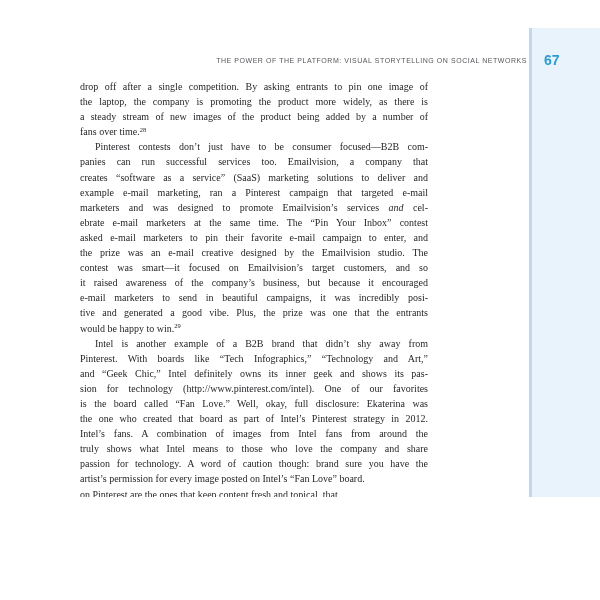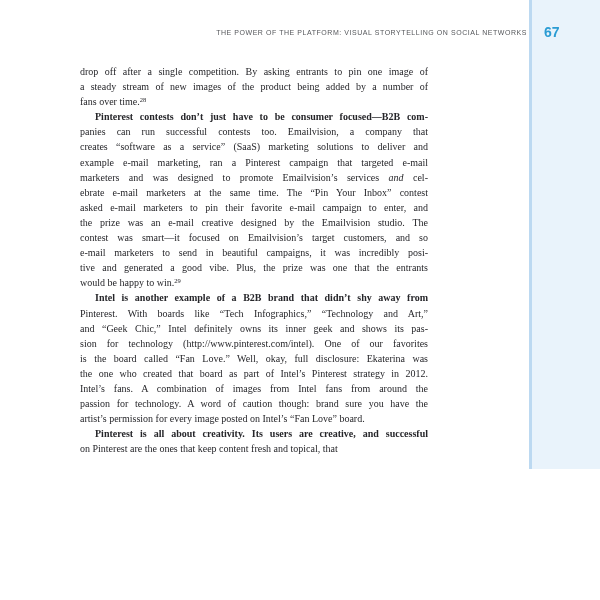--- a/index.html
+++ b/index.html
@@ -2,90 +2,92 @@
 <html style="--band-fill: #e9f3fb; --band-edge: #bcd9f1; --page-number: #2b9cd3; --header-text: #55575b; --body-text: #26262a;"><head>
 <meta charset="utf-8">
 <style>
   html, body { margin: 0; padding: 0; }
   body {
     width: 600px; height: 600px; background: #ffffff;
     font-family: "Liberation Serif", serif;
   }
   .page {
     position: relative; width: 600px; height: 469px;
-    background: #ffffff; overflow: hidden;
+    background: #ffffff; overflow: hidden; margin-top: 28px;
   }
   .band {
     position: absolute; left: 529px; top: 0; width: 71px; height: 600px;
     background: var(--band-fill, #e9f3fb);
     border-left: 3px solid var(--band-edge, #bcd9f1);
     box-sizing: border-box;
   }
   .running-head {
     position: absolute; top: 29px; right: 73px;
     font-family: "Liberation Sans", sans-serif;
     font-size: 7px; letter-spacing: 0.55px; white-space: nowrap;
     color: var(--header-text, #55575b);
   }
   .folio {
     position: absolute; top: 24px; left: 544px;
     font-family: "Liberation Sans", sans-serif;
     font-weight: bold; font-size: 14px;
     color: var(--page-number, #2b9cd3);
   }
   .body-col {
-    position: absolute; left: 80px; top: 64px; width: 348px;
+    position: absolute; left: 80px; top: 51px; width: 348px;
     color: var(--body-text, #26262a);
     font-size: 10px; line-height: 15.1px;
   }
   .tl {
     text-align: justify; text-align-last: justify;
     max-height: 15.1px; overflow: hidden;
   }
   .tl.last { text-align-last: left; }
-  .tl.ind  { text-indent: 15px; font-weight: bold; }
+  .tl.ind  { text-indent: 15px; }
   sup.fn {
     font-size: 6.5px; line-height: 0;
     position: relative; top: -3.5px; vertical-align: baseline;
   }
   em { }
 </style>
 </head>
 <body>
 
 <div class="page">
   <div class="band"></div>
   <div class="running-head">THE POWER OF THE PLATFORM: VISUAL STORYTELLING ON SOCIAL NETWORKS</div>
   <div class="folio">67</div>
 
   <div class="body-col">
 
     <div class="tl">drop off after a single competition. By asking entrants to pin one image of</div>
+    <div class="tl">the laptop, the company is promoting the product more widely, as there is</div>
     <div class="tl">a steady stream of new images of the product being added by a number of</div>
     <div class="tl last"><span>fans over time.</span><sup class="fn">28</sup></div>
 
     <div class="tl ind">Pinterest contests don’t just have to be consumer focused—B2B com-</div>
-    <div class="tl">panies can run successful contests too. Emailvision, a company that</div>
+    <div class="tl">panies can run successful services too. Emailvision, a company that</div>
     <div class="tl">creates “software as a service” (SaaS) marketing solutions to deliver and</div>
     <div class="tl">example e-mail marketing, ran a Pinterest campaign that targeted e-mail</div>
     <div class="tl"><span>marketers and was designed to promote Emailvision’s services </span><em>and</em><span> cel-</span></div>
     <div class="tl">ebrate e-mail marketers at the same time. The “Pin Your Inbox” contest</div>
     <div class="tl">asked e-mail marketers to pin their favorite e-mail campaign to enter, and</div>
     <div class="tl">the prize was an e-mail creative designed by the Emailvision studio. The</div>
     <div class="tl">contest was smart—it focused on Emailvision’s target customers, and so</div>
+    <div class="tl">it raised awareness of the company’s business, but because it encouraged</div>
     <div class="tl">e-mail marketers to send in beautiful campaigns, it was incredibly posi-</div>
     <div class="tl">tive and generated a good vibe. Plus, the prize was one that the entrants</div>
     <div class="tl last"><span>would be happy to win.</span><sup class="fn">29</sup></div>
 
     <div class="tl ind">Intel is another example of a B2B brand that didn’t shy away from</div>
     <div class="tl">Pinterest. With boards like “Tech Infographics,” “Technology and Art,”</div>
     <div class="tl">and “Geek Chic,” Intel definitely owns its inner geek and shows its pas-</div>
     <div class="tl">sion for technology (http://www.pinterest.com/intel). One of our favorites</div>
     <div class="tl">is the board called “Fan Love.” Well, okay, full disclosure: Ekaterina was</div>
     <div class="tl">the one who created that board as part of Intel’s Pinterest strategy in 2012.</div>
     <div class="tl">Intel’s fans. A combination of images from Intel fans from around the</div>
+    <div class="tl">truly shows what Intel means to those who love the company and share</div>
     <div class="tl">passion for technology. A word of caution though: brand sure you have the</div>
     <div class="tl last">artist’s permission for every image posted on Intel’s “Fan Love” board.</div>
 
-    <div class="tl ind">Pinterest is all about creativity. Its users are creative, and successful</div>
     <div class="tl last">on Pinterest are the ones that keep content fresh and topical, that</div>
   </div>
 </div>
 
 </body></html>

